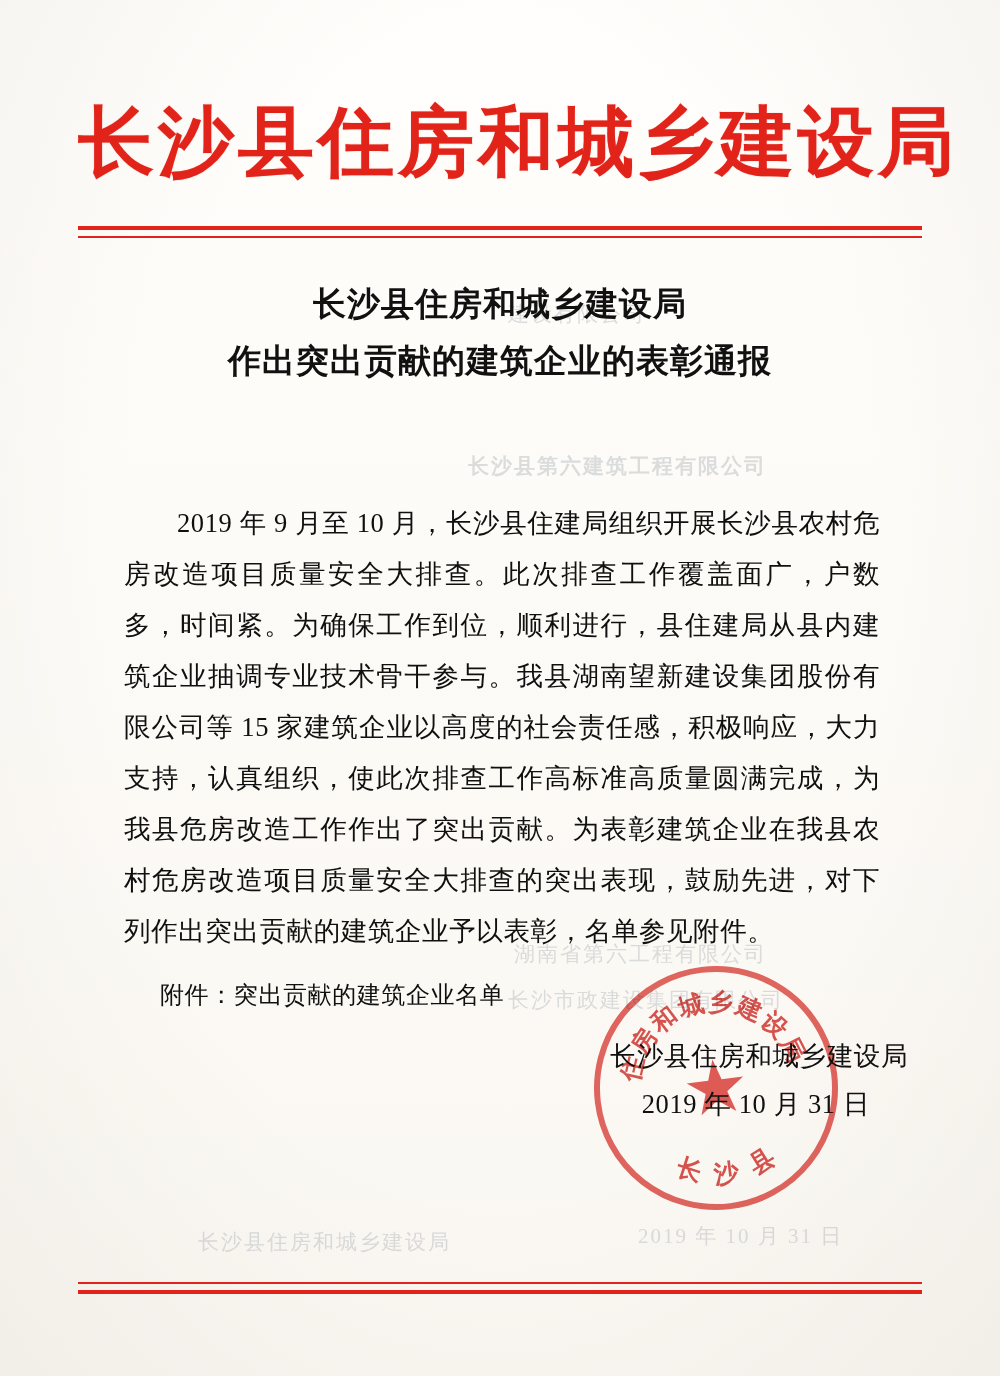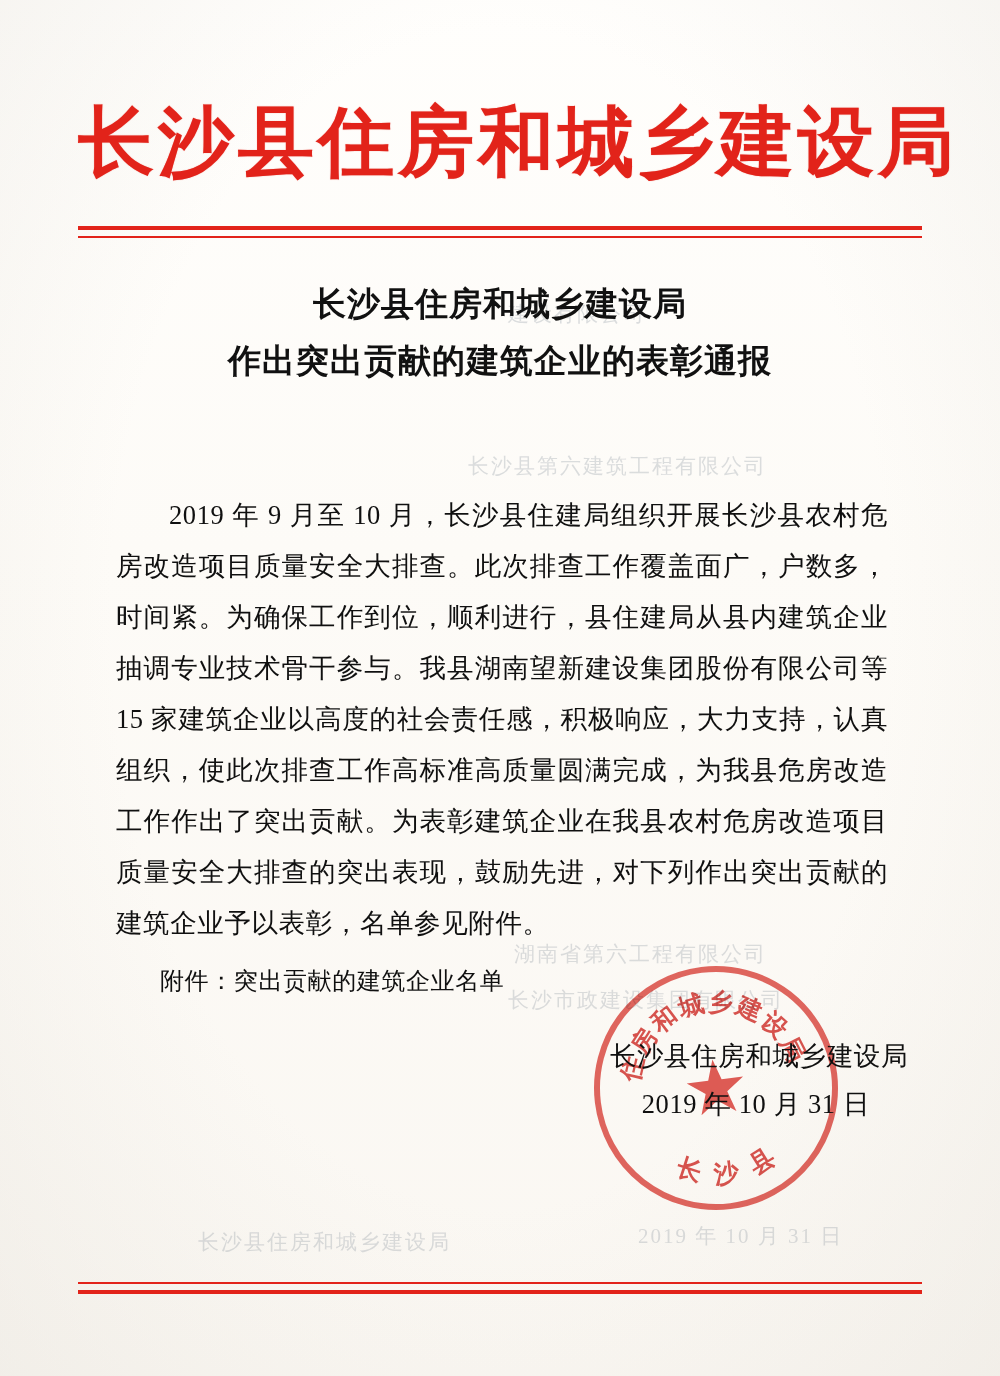--- a/index.html
+++ b/index.html
@@ -107,21 +107,21 @@
     color: #101010;
   }
   .body-p {
     font-family: "Liberation Serif", "DejaVu Serif", serif;
     font-size: 26.5px;
     line-height: 51px;
     text-align: justify;
     text-justify: inter-ideograph;
     text-indent: 2em;
     letter-spacing: 0.6px;
-    margin: 4px;
+    margin: 12px;
   }
   .attach-p {
     font-family: Liberation Sans, sans-serif;
     font-size: 24px;
     line-height: 51px;
     text-indent: 2em;
     letter-spacing: 0.6px;
     margin: 6px 0 0 0;
   }
 
@@ -199,21 +199,21 @@
   .ghost {
     position: absolute;
     color: rgba(140,150,160,0.30);
     font-family: "Liberation Serif", "DejaVu Serif", serif;
     font-size: 21px;
     letter-spacing: 2px;
     white-space: nowrap;
     pointer-events: none;
   }
   .ghost.g1 { left: 430px; top: 300px; text-align: right; }
-  .ghost.g2 { left: 390px; top: 452px; }
+  .ghost.g2 { left: 390px; top: 452px; font-weight: bold; }
   .ghost.g3 { left: 420px; top: 940px; margin-left: 16px; }
   .ghost.g4 { left: 430px; top: 986px; }
   .ghost.g5 { left: 440px; top: 1030px; }
   .ghost.g6 { left: 120px; top: 1228px; }
   .ghost.g7 { left: 560px; top: 1222px; }
 </style>
 </head>
 <body>
 
 <div class="page">

